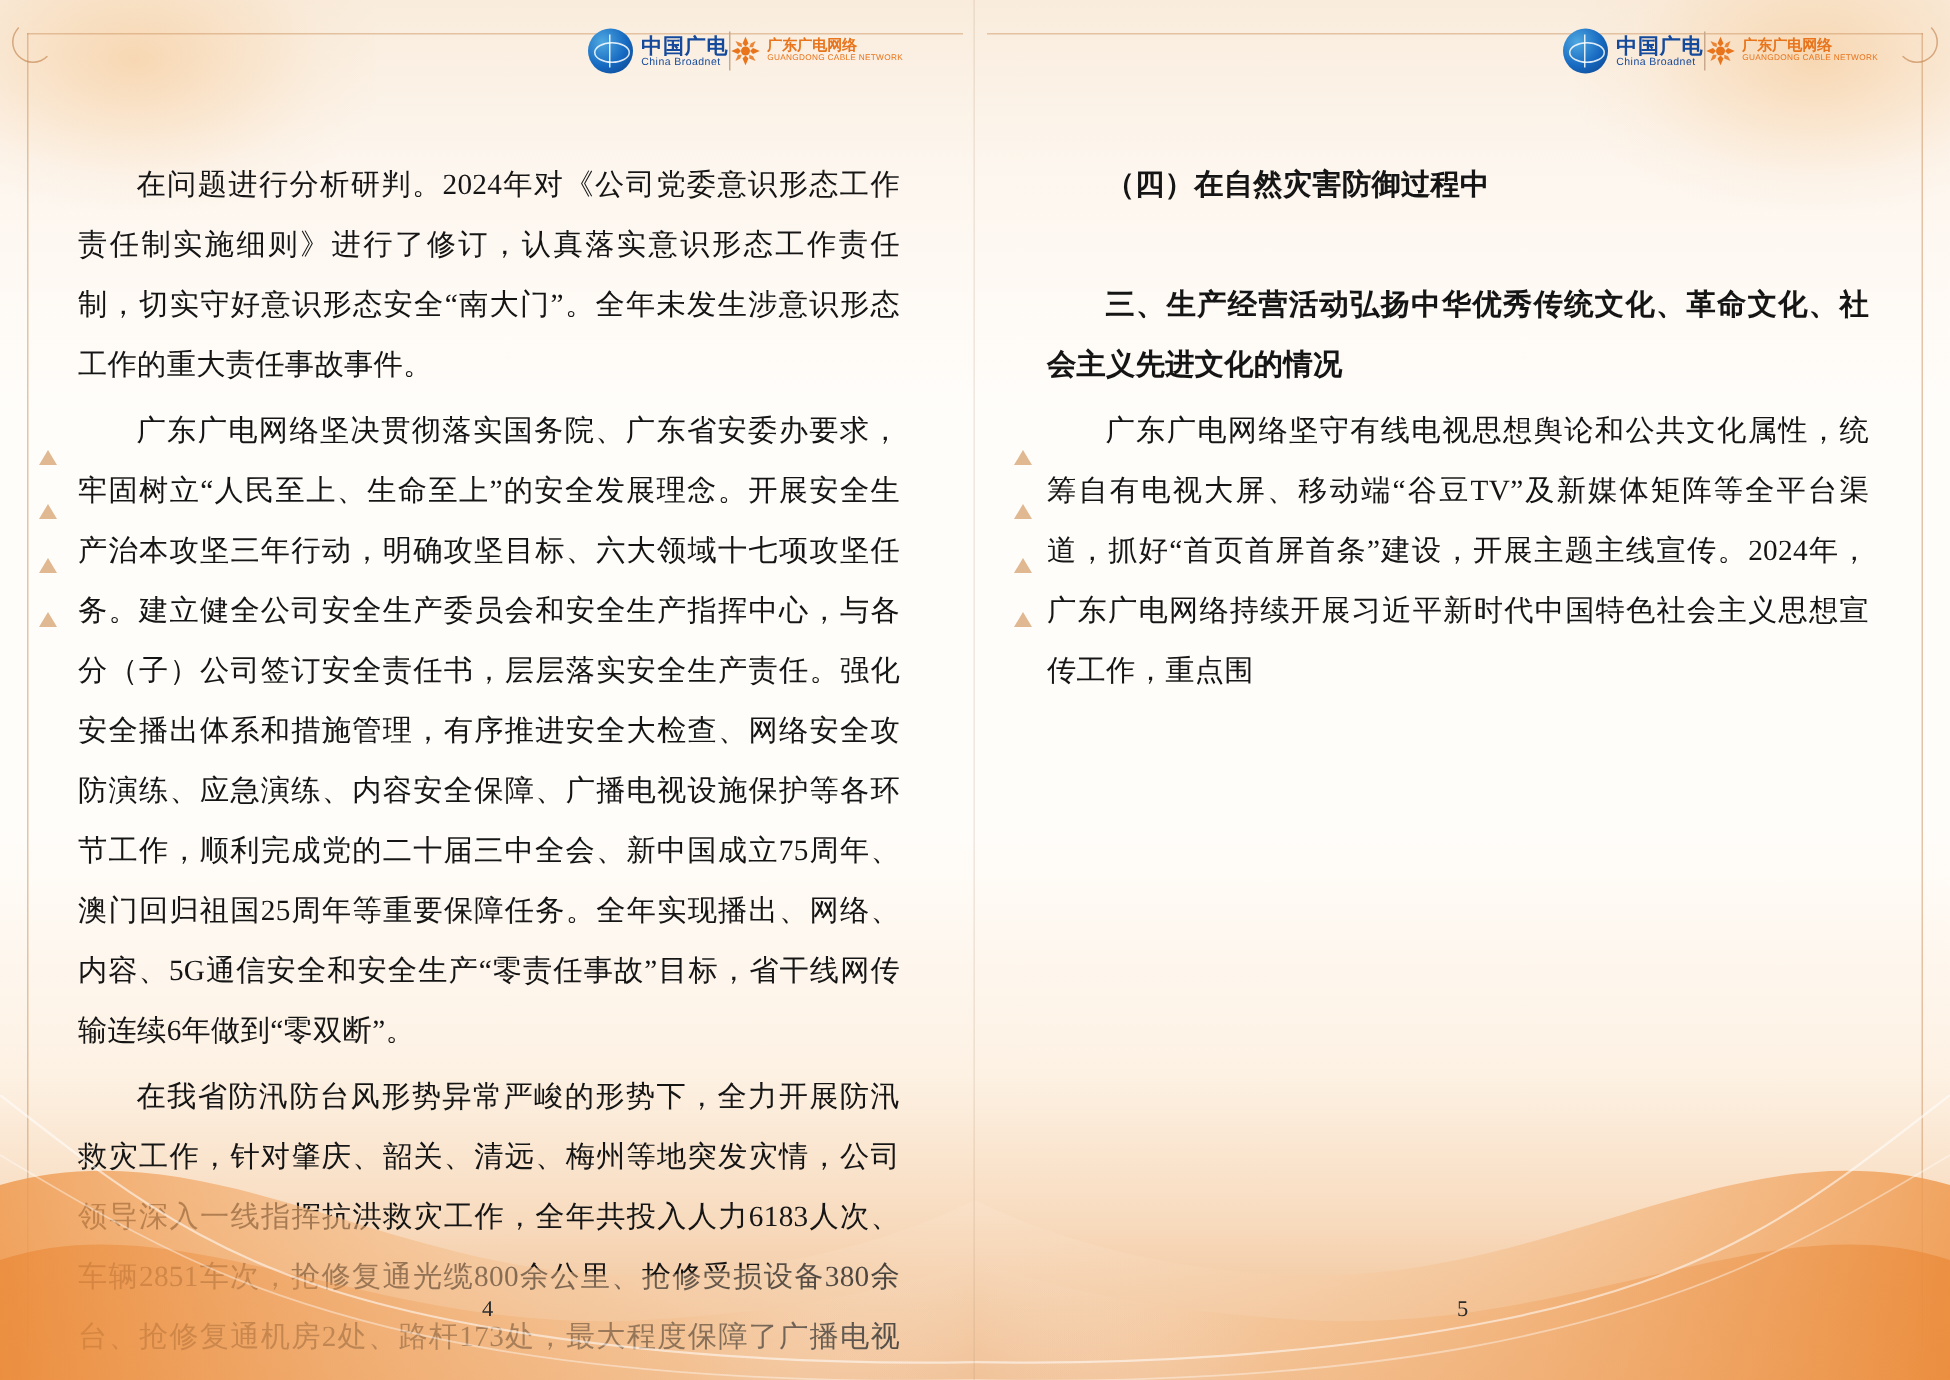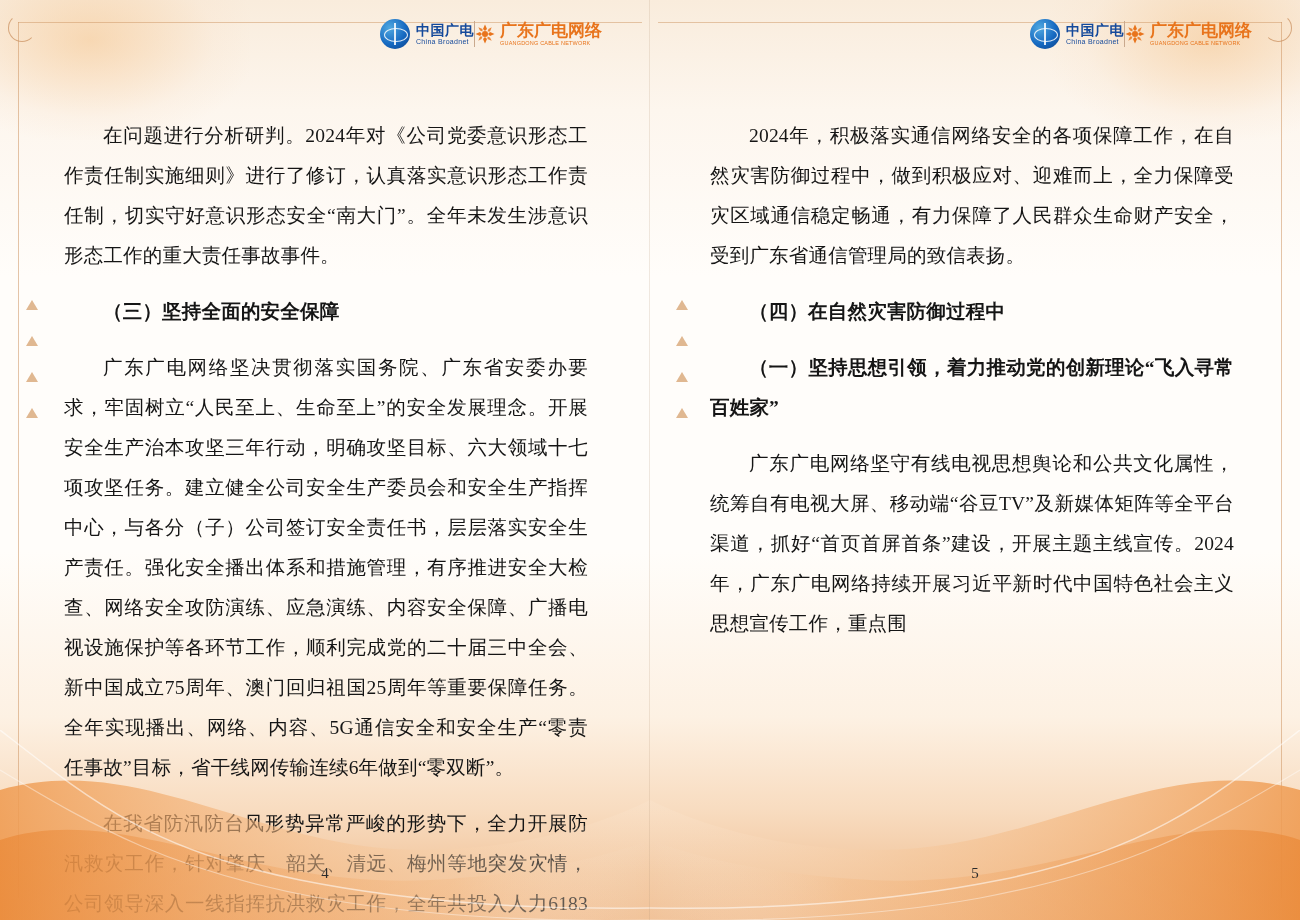--- a/index.html
+++ b/index.html
@@ -175,21 +175,21 @@
     gap: 5px;
   }
   .logo-mark {
     width: 20px;
     height: 20px;
     flex: none;
     position: relative;
   }
   .logo-gd-text-cn {
     font-family: "Liberation Sans", sans-serif;
-    font-size: 17px;
+    font-size: 10px;
     font-weight: bold;
     color: #e8741c;
     line-height: 1.05;
   }
   .logo-gd-text-en {
     font-family: "Liberation Sans", sans-serif;
     font-size: 5.5px;
     color: #e8741c;
     letter-spacing: 0.2px;
   }
@@ -203,21 +203,21 @@
     line-height: 40px;
     color: #151515;
     text-align: justify;
     text-justify: inter-ideograph;
     letter-spacing: 0.2px;
   }
   .page.left .page-body { left: 48px; }
   .page.right .page-body { left: 44px; }
 
   .page-body p {
-    margin: 16px;
+    margin: 4px;
   }
   .page-body p.indent {
     text-indent: 2em;
   }
   .page-body p.heading {
     text-indent: 2em;
     font-weight: bold;
   }
   .page-body p.spacer-before {
     margin-top: 40px;
@@ -286,21 +286,20 @@
         </div>
         <div>
           <div class="logo-gd-text-cn">广东广电网络</div>
           <div class="logo-gd-text-en">GUANGDONG CABLE NETWORK</div>
         </div>
       </div>
     </div>
 
     <div class="page-body">
       <p class="indent">在问题进行分析研判。2024年对《公司党委意识形态工作责任制实施细则》进行了修订，认真落实意识形态工作责任制，切实守好意识形态安全“南大门”。全年未发生涉意识形态工作的重大责任事故事件。</p>
-      <p class="heading">（三）坚持全面的安全保障</p>
       <p class="indent">广东广电网络坚决贯彻落实国务院、广东省安委办要求，牢固树立“人民至上、生命至上”的安全发展理念。开展安全生产治本攻坚三年行动，明确攻坚目标、六大领域十七项攻坚任务。建立健全公司安全生产委员会和安全生产指挥中心，与各分（子）公司签订安全责任书，层层落实安全生产责任。强化安全播出体系和措施管理，有序推进安全大检查、网络安全攻防演练、应急演练、内容安全保障、广播电视设施保护等各环节工作，顺利完成党的二十届三中全会、新中国成立75周年、澳门回归祖国25周年等重要保障任务。全年实现播出、网络、内容、5G通信安全和安全生产“零责任事故”目标，省干线网传输连续6年做到“零双断”。</p>
       <p class="indent">在我省防汛防台风形势异常严峻的形势下，全力开展防汛救灾工作，针对肇庆、韶关、清远、梅州等地突发灾情，公司领导深入一线指挥抗洪救灾工作，全年共投入人力6183人次、车辆2851车次，抢修复通光缆800余公里、抢修受损设备380余台、抢修复通机房2处、路杆173处，最大程度保障了广播电视和通信网络安全稳定运行。</p>
     </div>
 
     <div class="bottom-wave">
       <svg viewBox="0 0 650 190" width="650" height="190" preserveAspectRatio="none">
         <defs>
           <linearGradient id="wgL1" x1="0" y1="0" x2="1" y2="0">
             <stop offset="0%" stop-color="#ef9a4f" stop-opacity="0.85"></stop>
             <stop offset="60%" stop-color="#f6c79a" stop-opacity="0.45"></stop>
@@ -362,23 +361,22 @@
           </svg>
         </div>
         <div>
           <div class="logo-gd-text-cn">广东广电网络</div>
           <div class="logo-gd-text-en">GUANGDONG CABLE NETWORK</div>
         </div>
       </div>
     </div>
 
     <div class="page-body">
-      <p class="indent">2024年，积极落实通信网络安全的各项保障工作，在自然灾害防御过程中，做到积极应对、迎难而上，全力保障受灾区域通信稳定畅通，有力保障了人民群众生命财产安全，受到广东省通信管理局的致信表扬。</p>
       <p class="heading">（四）在自然灾害防御过程中</p>
-      <p class="heading">（一）坚持思想引领，着力推动党的创新理论“飞入寻常百姓家”</p>
+      <p class="heading spacer-before">三、生产经营活动弘扬中华优秀传统文化、革命文化、社会主义先进文化的情况</p>
       <p class="indent">广东广电网络坚守有线电视思想舆论和公共文化属性，统筹自有电视大屏、移动端“谷豆TV”及新媒体矩阵等全平台渠道，抓好“首页首屏首条”建设，开展主题主线宣传。2024年，广东广电网络持续开展习近平新时代中国特色社会主义思想宣传工作，重点围</p>
     </div>
 
     <div class="bottom-wave">
       <svg viewBox="0 0 650 190" width="650" height="190" preserveAspectRatio="none">
         <defs>
           <linearGradient id="wgR1" x1="1" y1="0" x2="0" y2="0">
             <stop offset="0%" stop-color="#ef9a4f" stop-opacity="0.85"></stop>
             <stop offset="60%" stop-color="#f6c79a" stop-opacity="0.45"></stop>
             <stop offset="100%" stop-color="#fdeedd" stop-opacity="0.15"></stop>

